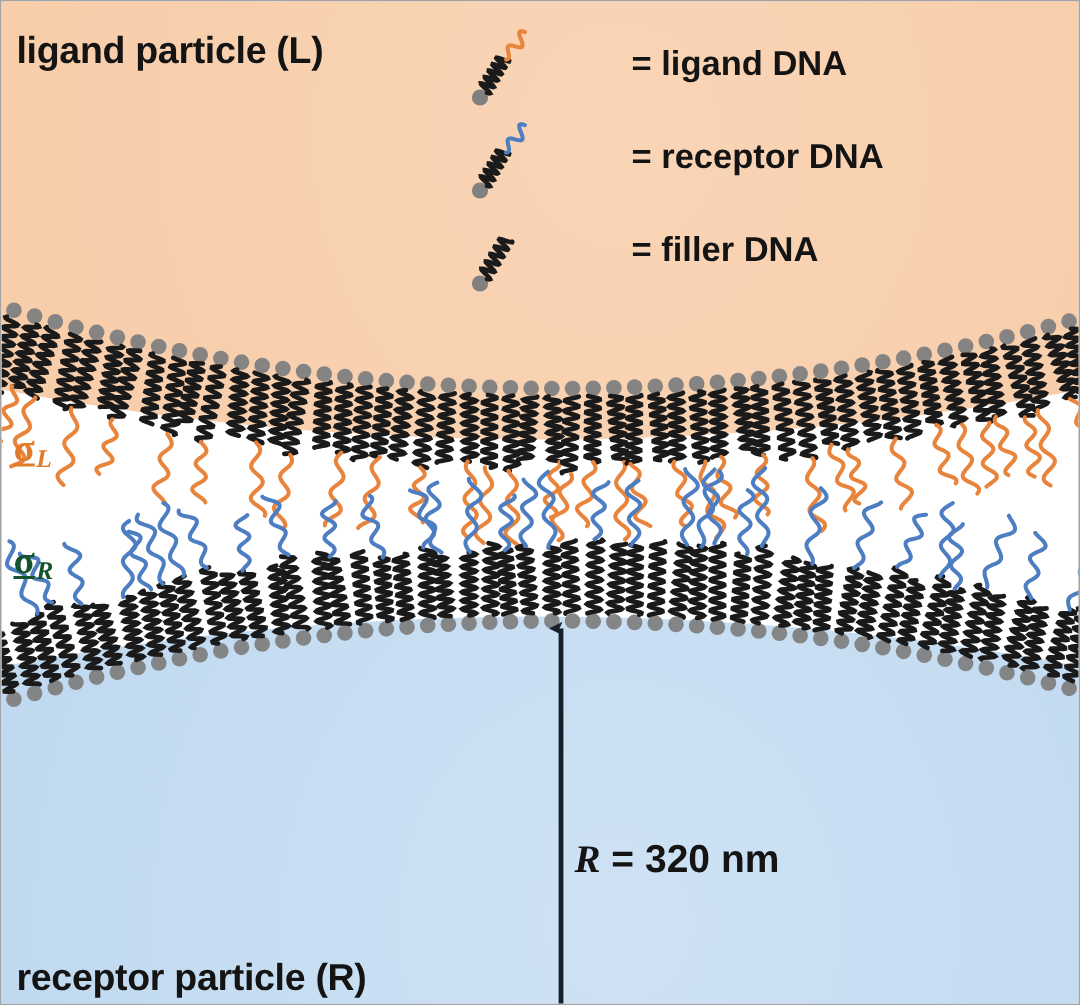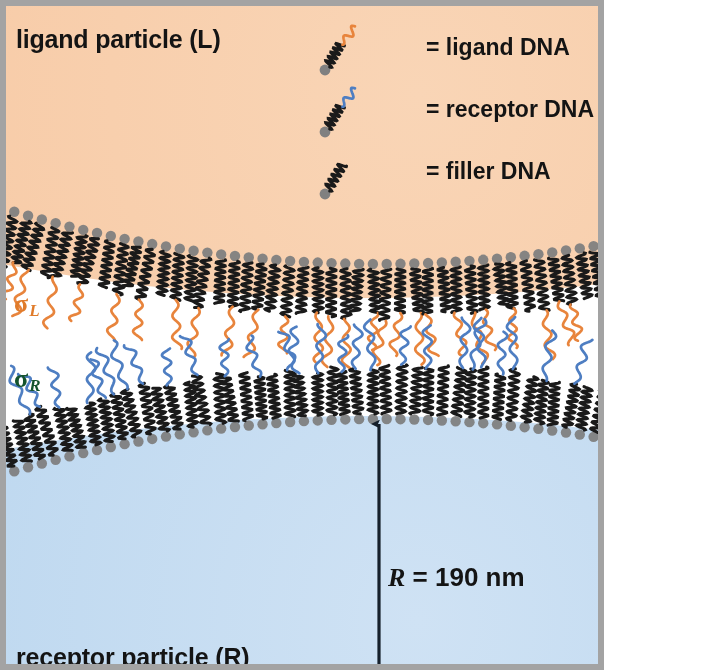--- a/index.html
+++ b/index.html
@@ -1,24 +1,24 @@
 <!DOCTYPE html>
 <html><head>
 <meta charset="utf-8">
 <style>
   html,body{margin:0;padding:0;background:#ffffff;}
   body{font-family:"Liberation Sans", sans-serif;}
 
   #stage{
     position:relative;
-    width:604px;height:670px;
+    width:720px;height:670px;
     overflow:hidden;
     background:#ffffff;
     box-sizing:border-box;
-    border:6px solid #a3a3a3;
+    border:1px solid #a3a3a3;
   }
 
   
   .particle{position:absolute;}
 
   #ligand-particle{
     left:-940px; top:-1408px;
     width:2600px; height:1700px;
     border-radius:50%;
     background:radial-gradient(ellipse at 52% 88%, #f9d5b6 0%, #f7c9a4 32%, #f2ae79 66%, #ec9a5e 100%);
@@ -34,21 +34,21 @@
   .label{position:absolute;color:#141414;font-weight:bold;white-space:nowrap;}
   #ligand-title{left:10px;top:19px;font-size:25px;letter-spacing:-0.2px;}
   #receptor-title{left:10px;top:637px;font-size:25px;letter-spacing:-0.2px;}
 
   #radius-annotation{
     position:absolute;left:382px;top:556px;
     font-size:26px;font-weight:bold;color:#141414;white-space:nowrap;
   }
   #radius-annotation .ital{font-family:"Liberation Serif", serif;font-style:italic;font-weight:bold;}
 
-  .sigma{position:absolute;font-family:"Liberation Serif", serif;font-weight:bold;white-space:nowrap;}
+  .sigma{position:absolute;font-family:"Liberation Serif", serif;font-weight:bold;white-space:nowrap;text-decoration:underline;}
   #sigma-l{left:8px;top:283px;font-size:26px;color:#E07B2A;}
   #sigma-r{left:8px;top:358px;font-size:26px;color:#14532d;}
   .sigma .sub{font-size:17px;vertical-align:-4px;padding-left:1px;font-style:italic;}
 
   
   #legend{position:absolute;left:306px;top:14px;}
   .legend-row{position:relative;height:62px;}
   .legend-text{
     position:absolute;left:70px;top:14px;
     font-size:23px;font-weight:bold;color:#141414;white-space:nowrap;margin-left:44px;
@@ -397,21 +397,21 @@
   <div id="sigma-l" class="sigma">
     <span>σ</span><span class="sub">L</span>
   </div>
 
   <div id="sigma-r" class="sigma">
     <span>σ</span><span class="sub">R</span>
   </div>
 
   <div id="radius-annotation">
     <span class="ital">R</span>
-    <span>= 190 nm</span>
+    <span>= 320 nm</span>
   </div>
 
   <div id="legend">
       <div class="legend-row">
         <svg class="legend-icon" viewBox="0 0 62 62">
           <circle cx="13" cy="50" r="5.4" fill="#808080"></circle>
           <path d="M17.66 46.96L19.12 47.35L19.68 47.20L19.24 46.45L17.99 45.21L16.31 43.71L14.73 42.27L13.72 41.18L13.63 40.64L14.54 40.69L16.25 41.23L18.37 42.01L20.37 42.72L21.77 43.08L22.25 42.88L21.75 42.08L20.44 40.81L18.75 39.31L17.20 37.88L16.26 36.83L16.24 36.33L17.22 36.43L18.98 37.00L21.11 37.78L23.08 38.48L24.42 38.80L24.82 38.55L24.24 37.71L22.89 36.41L21.19 34.90L19.67 33.50L18.79 32.48L18.86 32.03L19.91 32.17L21.71 32.77L23.84 33.56L25.78 34.23L27.06 34.51L27.39 34.22L26.74 33.34L25.34 32.01L23.64 30.50L22.15 29.12L21.34 28.14L21.48 27.74L22.60 27.92L24.44 28.54L26.58 29.33L28.48 29.98L29.69 30.22L29.94 29.88L29.22 28.96L27.79 27.61L26.08 26.10L24.63 24.74L23.89 23.80L24.11 23.44L25.29 23.67L27.18 24.31L29.31 25.10L31.18 25.73L32.32 25.93L32.50 25.55" stroke="#1A1A1A" stroke-width="3" fill="none" stroke-linecap="round"></path>
           <path d="M30.39 24.79L31.07 24.67L31.61 24.43L32.01 24.05L32.25 23.52L32.34 22.85L32.30 22.05L32.16 21.15L31.95 20.19L31.72 19.22L31.53 18.28L31.42 17.41L31.42 16.66L31.59 16.06L31.94 15.63L32.47 15.37L33.18 15.30L34.06 15.37L35.06 15.56L36.14 15.83L37.24 16.12L38.30 16.37L39.27 16.54L40.11 16.57L40.75 16.43L41.19 16.08L41.41 15.53L41.41 14.77L41.22 13.84L40.89 12.76L40.46 11.59L40.00 10.40L39.58 9.23L39.26 8.17L39.10 7.26L39.15 6.55L39.44 6.06L39.98 5.82L40.77 5.81L41.78 6.02L42.96 6.38" stroke="#E8843C" stroke-width="2.7" fill="none" stroke-linecap="round" stroke-linejoin="round"></path>
         </svg>
         <div class="legend-text">= ligand DNA</div>

